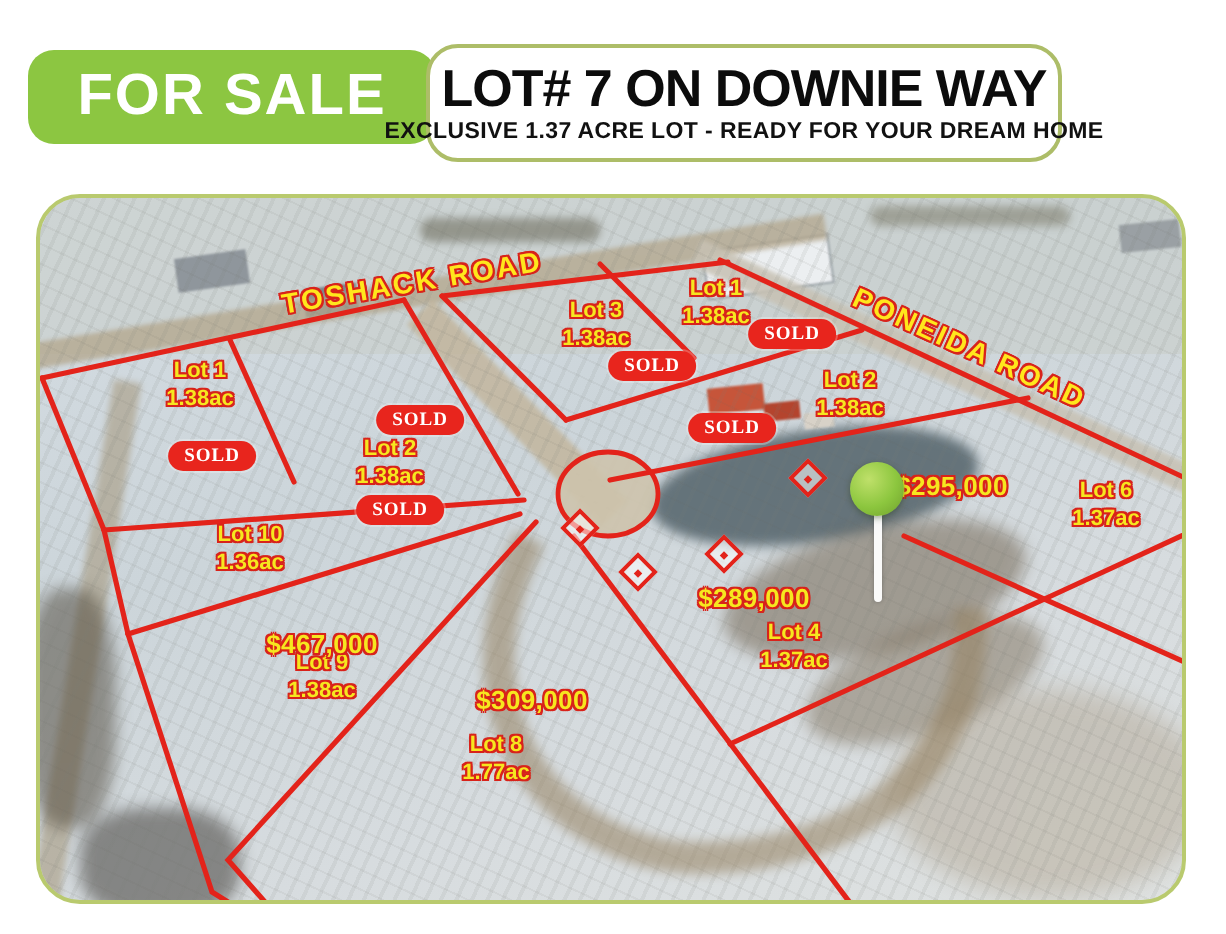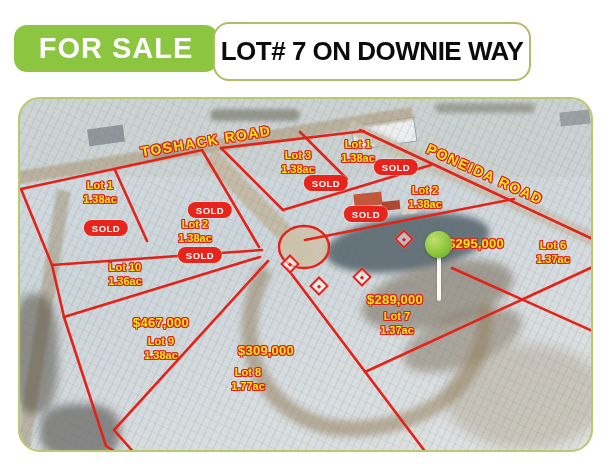--- a/index.html
+++ b/index.html
@@ -31,41 +31,42 @@
   
   .lot-label,.price-label,.road-label{position:absolute;transform:translate(-50%,-50%);
       color:#f6e71f;font-weight:800;text-align:center;white-space:nowrap;
       text-shadow:-1px -1px 0 #d8231b,1px -1px 0 #d8231b,-1px 1px 0 #d8231b,1px 1px 0 #d8231b,
                   0 -1px 0 #d8231b,0 1px 0 #d8231b,-1px 0 0 #d8231b,1px 0 0 #d8231b;}
   .lot-label{font-size:11px;line-height:1.25;}
   .price-label{font-size:13px;letter-spacing:0.2px;}
   .road-label{font-size:14px;letter-spacing:1.5px;color:#ffe71c;}
   .sold-badge{position:absolute;transform:translate(-50%,-50%);background:#e8251d;color:#ffffff;
       font-size:9.5px;font-weight:800;letter-spacing:0.5px;padding:2.5px 8px;border-radius:9px;
-      box-shadow:0 0 0 1px rgba(255,255,255,0.25);}
+      box-shadow:0 0 0 1px rgba(255,255,255,0.25);font-family:Liberation Serif, serif;}
   .diamond{position:absolute;width:10px;height:10px;border:2px solid #e3231a;
       background:rgba(255,255,255,0.55);transform:translate(-50%,-50%) rotate(45deg);
       display:flex;align-items:center;justify-content:center;}
   .diamond i{display:block;width:3px;height:3px;background:#e3231a;}
   .pin-stem{position:absolute;left:417px;top:150px;width:4px;height:52px;
       background:rgba(255,255,255,0.95);border-radius:2px;box-shadow:0 0 2px rgba(60,60,60,0.4);}
   .pin-head{position:absolute;left:405px;top:132px;width:27px;height:27px;border-radius:50%;
       background:radial-gradient(circle at 35% 32%,#bfe06a,#8cc63e 55%,#6f9f2d 100%);
       box-shadow:0 1px 3px rgba(40,60,20,0.45);}
 </style>
 </head>
 <body>
 
 <div class="page">
 
   <div class="for-sale-badge">
     <span>FOR SALE</span>
   </div>
   <div class="title-box">
     <h1>LOT# 7 ON DOWNIE WAY</h1>
+    <p class="sub">EXCLUSIVE 1.37 ACRE LOT - READY FOR YOUR DREAM HOME</p>
   </div>
 
   <div class="map">
 
     <div class="blob" style="left:0;top:0;width:575px;height:78px;background:#c8cdc9;opacity:.55;"></div>
     <div class="blob" style="left:190px;top:10px;width:90px;height:12px;background:#5d5a48;opacity:.5;filter:blur(2px);border-radius:8px;"></div>
     <div class="blob" style="left:415px;top:4px;width:100px;height:10px;background:#6a6752;opacity:.45;filter:blur(2px);border-radius:8px;"></div>
     <div class="blob" style="left:68px;top:28px;width:36px;height:17px;background:#8f969c;transform:rotate(-8deg);filter:blur(.5px);"></div>
     <div class="blob" style="left:132px;top:44px;width:27px;height:14px;background:#7f868c;transform:rotate(-8deg);filter:blur(.5px);"></div>
     <div class="blob" style="left:332px;top:22px;width:62px;height:23px;background:#eceff1;border:1px solid #9aa1a6;transform:rotate(-8deg);filter:blur(.4px);"></div>
@@ -112,34 +113,34 @@
 
     <div class="road-label" style="left:186px;top:42px;transform:translate(-50%,-50%) rotate(-9.5deg);">TOSHACK ROAD</div>
     <div class="road-label" style="left:465px;top:75px;transform:translate(-50%,-50%) rotate(24.5deg);">PONEIDA ROAD</div>
 
     <div class="lot-label" style="left:80px;top:94px;"><span>Lot 1</span><br><span>1.38ac</span></div>
     <div class="lot-label" style="left:175px;top:85px;margin-top:48px;"><span>Lot 2</span><br><span>1.38ac</span></div>
     <div class="lot-label" style="left:278px;top:64px;"><span>Lot 3</span><br><span>1.38ac</span></div>
     <div class="lot-label" style="left:338px;top:53px;"><span>Lot 1</span><br><span>1.38ac</span></div>
     <div class="lot-label" style="left:405px;top:99px;"><span>Lot 2</span><br><span>1.38ac</span></div>
     <div class="lot-label" style="left:533px;top:154px;text-align:center;"><span>Lot 6</span><br><span>1.37ac</span></div>
-    <div class="lot-label" style="left:377px;top:225px;"><span>Lot 7</span><br><span>1.37ac</span></div>
+    <div class="lot-label" style="left:377px;top:225px;"><span>Lot 4</span><br><span>1.37ac</span></div>
     <div class="lot-label" style="left:228px;top:281px;"><span>Lot 8</span><br><span>1.77ac</span></div>
-    <div class="lot-label" style="left:141px;top:250px;"><span>Lot 9</span><br><span>1.38ac</span></div>
+    <div class="lot-label" style="left:141px;top:240px;"><span>Lot 9</span><br><span>1.38ac</span></div>
     <div class="lot-label" style="left:105px;top:176px;"><span>Lot 10</span><br><span>1.36ac</span></div>
 
     <div class="sold-badge" style="left:86px;top:129px;">SOLD</div>
     <div class="sold-badge" style="left:190px;top:111px;">SOLD</div>
     <div class="sold-badge" style="left:306px;top:84px;">SOLD</div>
     <div class="sold-badge" style="left:376px;top:68px;">SOLD</div>
     <div class="sold-badge" style="left:346px;top:115px;">SOLD</div>
     <div class="sold-badge" style="left:180px;top:156px;">SOLD</div>
 
     <div class="price-label" style="left:456px;top:144px;">$295,000</div>
-    <div class="price-label" style="left:375px;top:200px;">$289,000</div>
+    <div class="price-label" style="left:357px;top:200px;">$289,000</div>
     <div class="price-label" style="left:246px;top:251px;">$309,000</div>
     <div class="price-label" style="left:141px;top:223px;">$467,000</div>
 
     <div class="diamond" style="left:270px;top:165px;">
         <i></i>
       </div>
     <div class="diamond" style="left:299px;top:187px;">
         <i></i>
       </div>
     <div class="diamond" style="left:342px;top:178px;">

